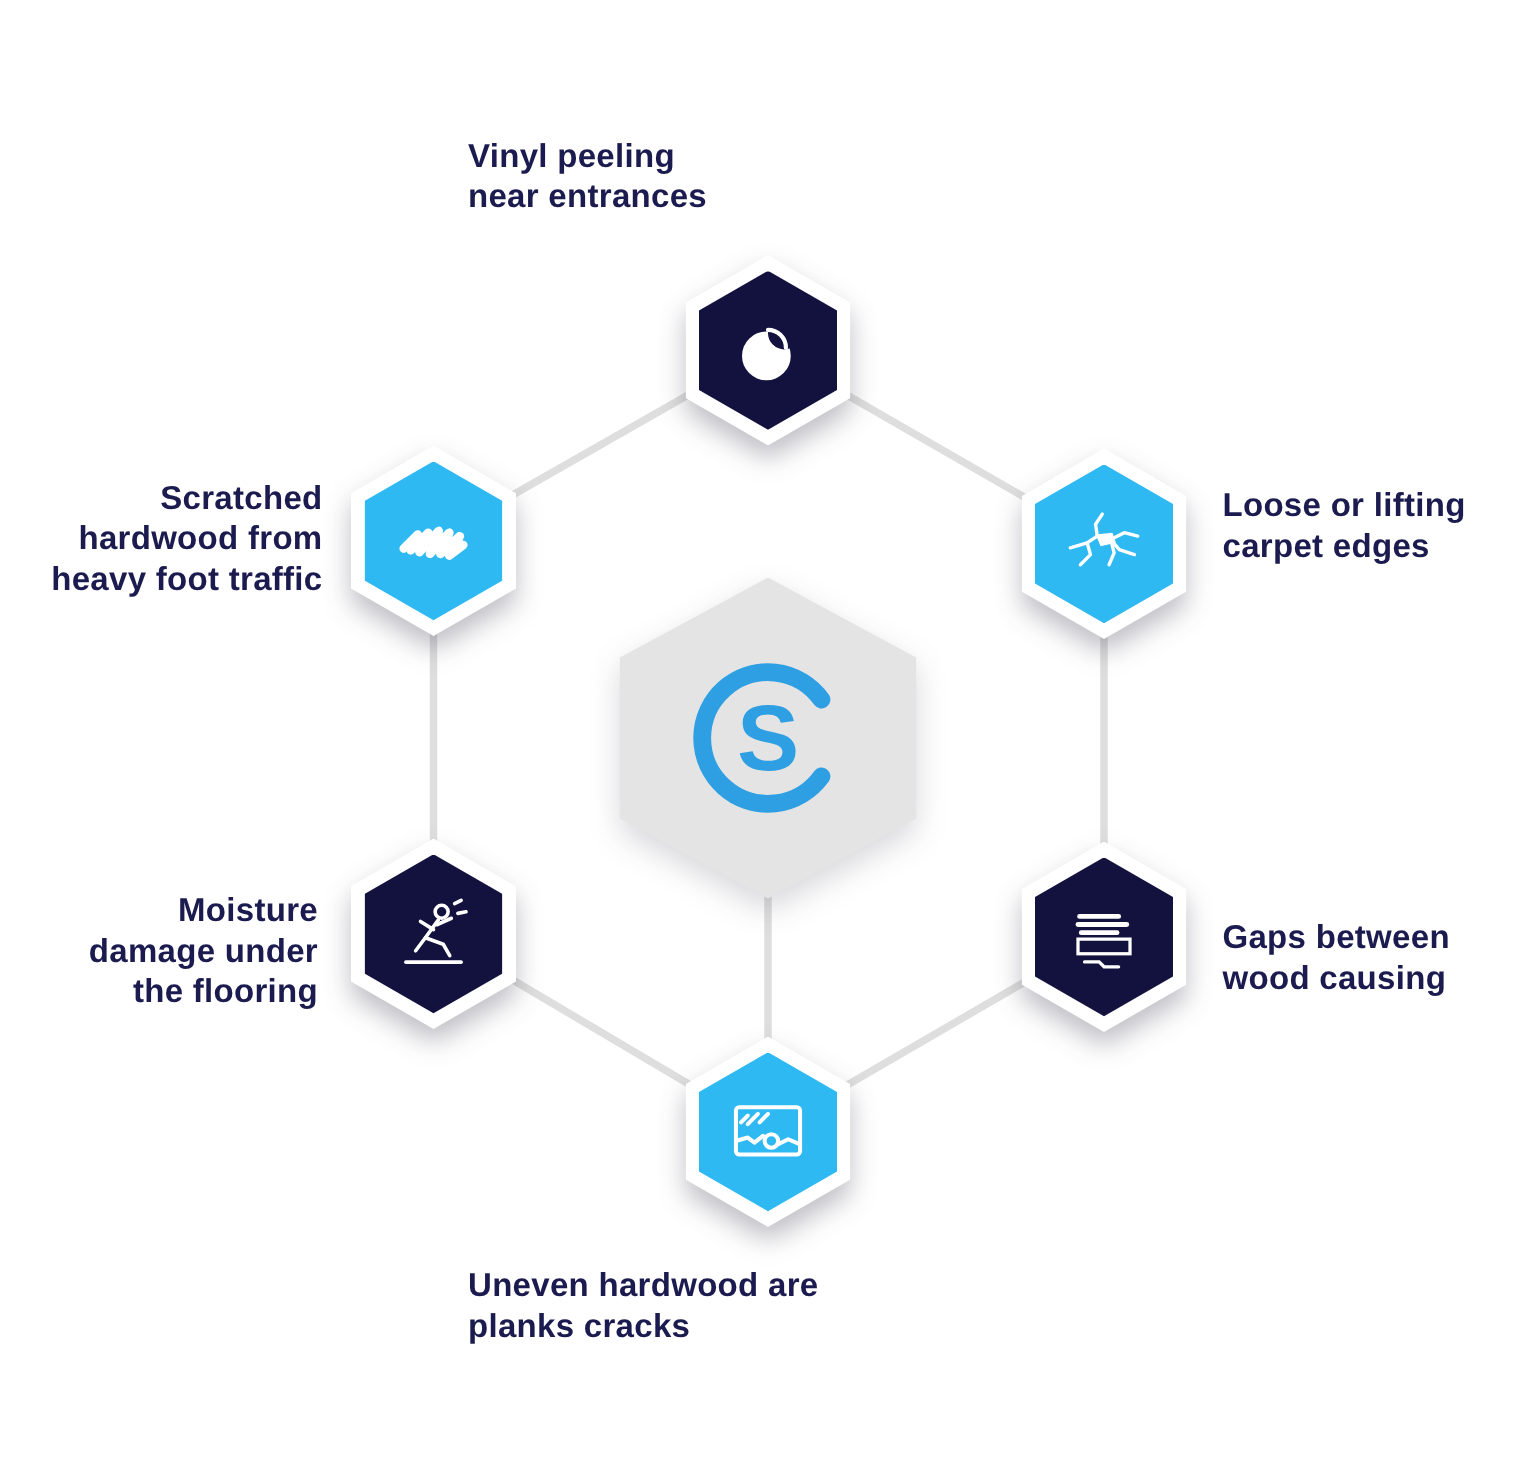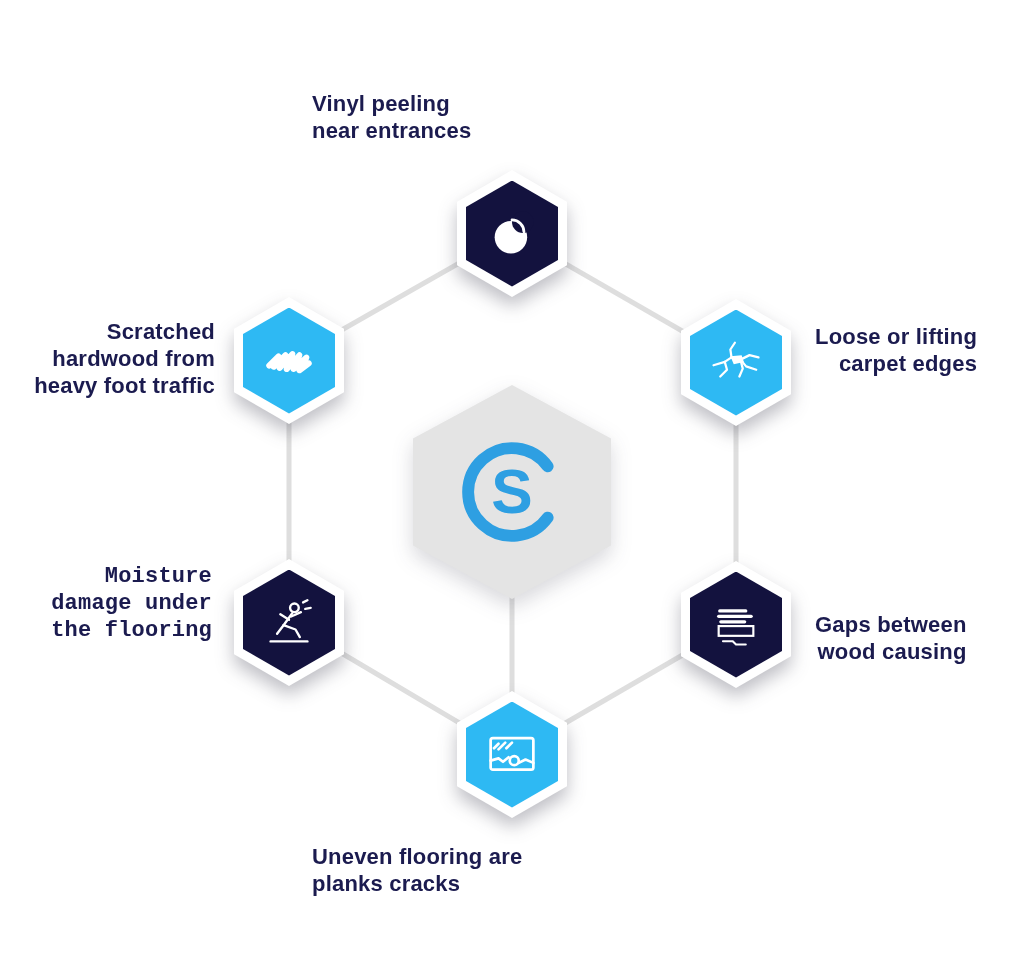--- a/index.html
+++ b/index.html
@@ -41,21 +41,21 @@
   .center-hex .outer{
     width:100%;height:100%;background:var(--center_gray);
     display:flex;align-items:center;justify-content:center;
   }
 
   .label{
     position:absolute;z-index:3;color:var(--text_navy);
     font-weight:bold;font-size:22px;line-height:27px;letter-spacing:0.2px;
   }
   .label.center{text-align:left;}
-  .label.left{text-align:right;}
+  .label.left{text-align:left;}
   .label.right{text-align:right;margin-left:12px;}
 
   .logo-s{
     font-family:"Liberation Sans", sans-serif;
     font-weight:bold;
   }
 </style>
 </head>
 <body>
 
@@ -183,25 +183,25 @@
     <div>Loose or lifting</div>
     <div>carpet edges</div>
   </div>
 
   <div class="label left" style="left:815px;top:611px;">
     <div>Gaps between</div>
     <div>wood causing</div>
   </div>
 
   <div class="label center" style="left:312px;top:843px;width:400px;">
-    <div>Uneven flooring are</div>
+    <div>Uneven hardwood are</div>
     <div>planks cracks</div>
   </div>
 
-  <div class="label right" style="right:812px;top:563px;font-family:Liberation Mono, monospace;">
+  <div class="label right" style="right:812px;top:593px;">
     <div>Moisture</div>
     <div>damage under</div>
     <div>the flooring</div>
   </div>
 
   <div class="label right" style="right:809px;top:318px;">
     <div>Scratched</div>
     <div>hardwood from</div>
     <div>heavy foot traffic</div>
   </div>

